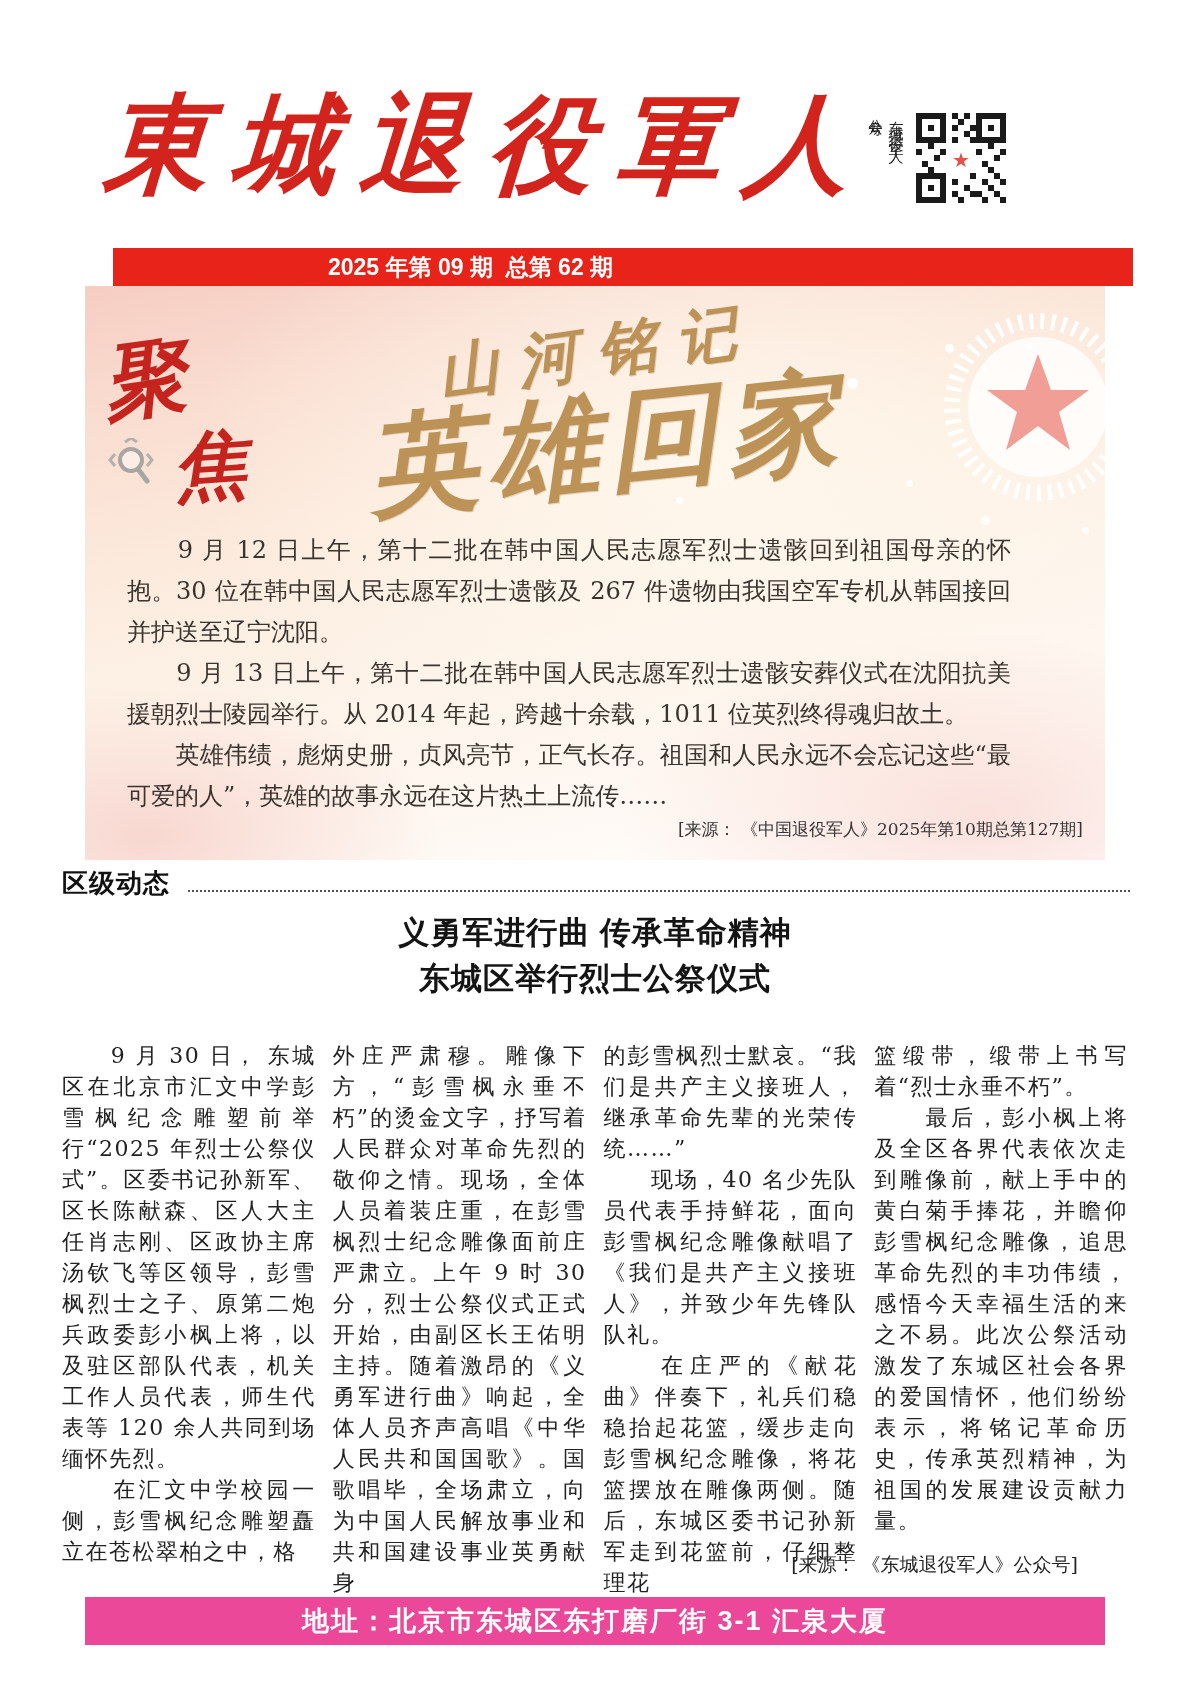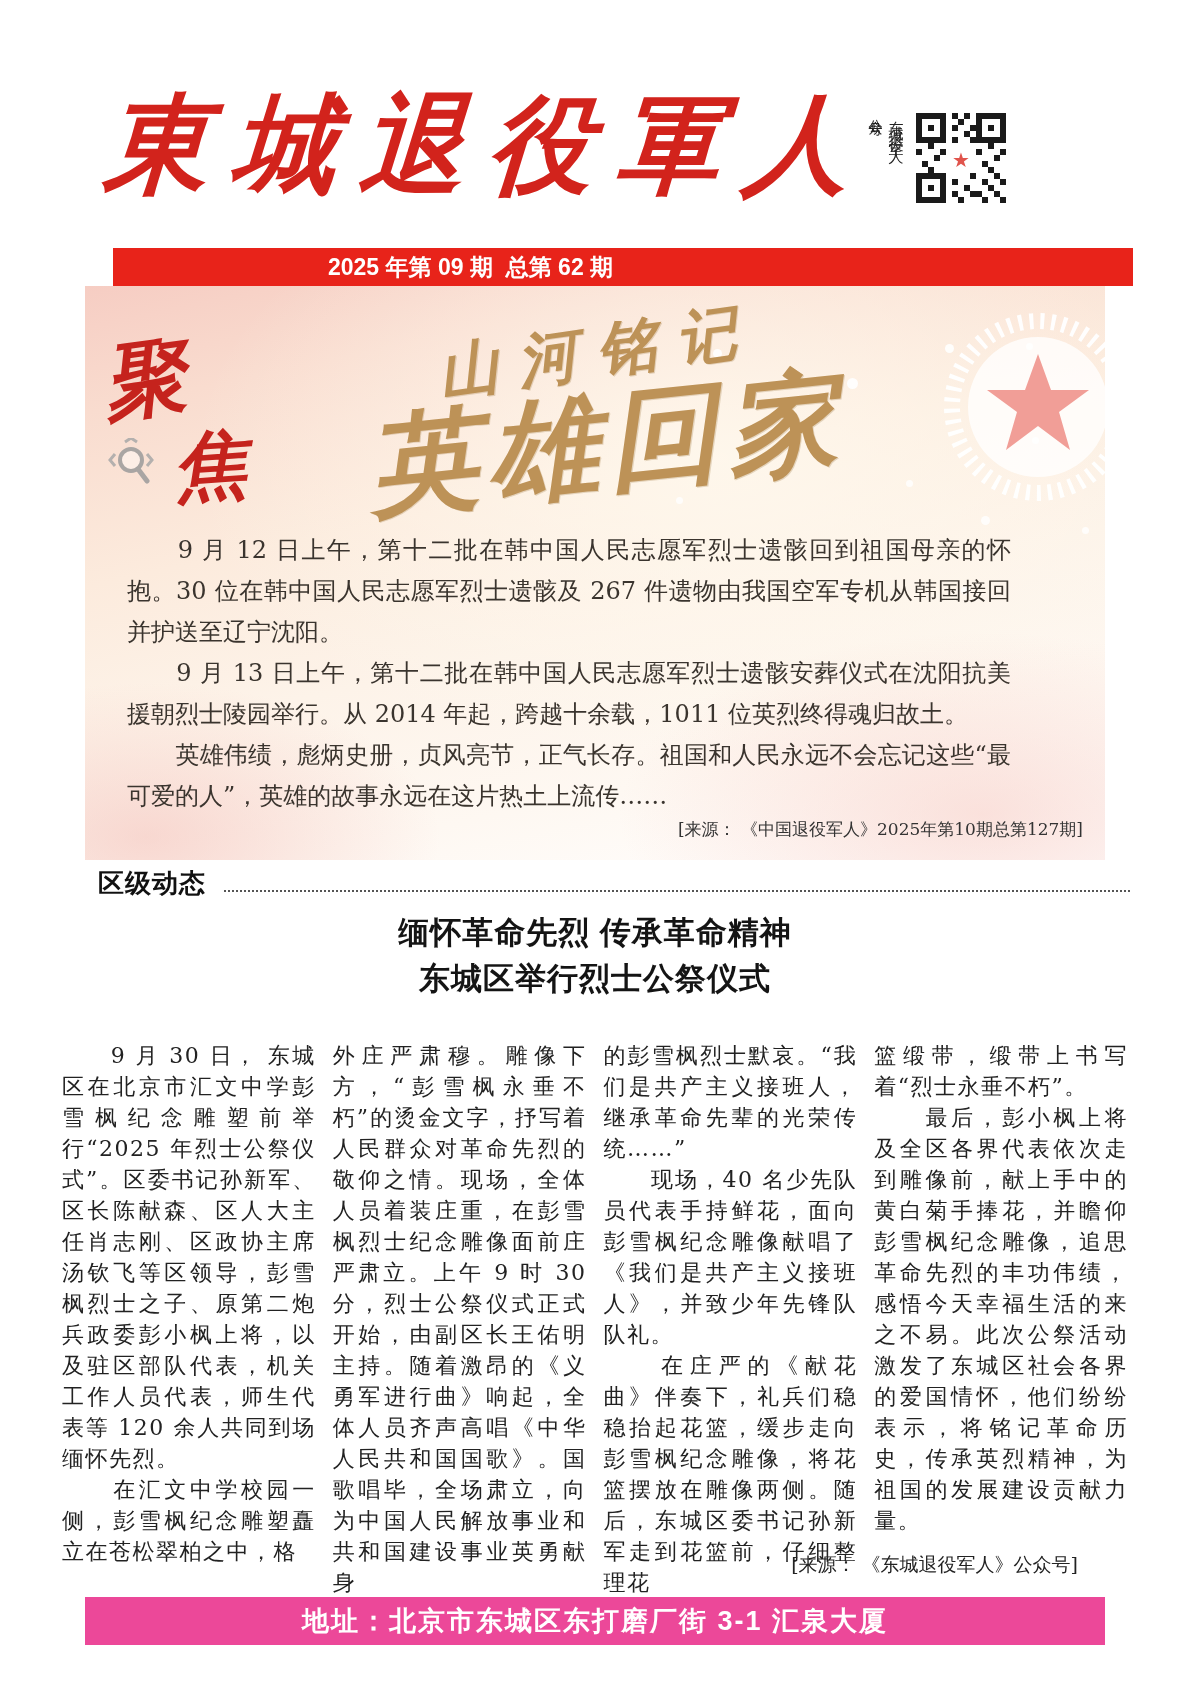--- a/index.html
+++ b/index.html
@@ -67,21 +67,21 @@
     position:absolute;left:42px;top:244px;width:884px;
     font-family:"DejaVu Serif",serif;font-size:24px;line-height:41px;color:#3a342e;
     text-align:justify;
   }
   .hero-source{
     position:absolute;right:22px;top:532px;font-family:"DejaVu Serif",serif;
     font-size:17px;color:#333;white-space:pre;
   }
   
   .section-row{position:absolute;top:866px;left:62px;width:1068px;display:flex;align-items:center;}
-  .section-label{font-size:26px;font-weight:bold;color:#111;letter-spacing:1px;flex:0 0 auto;margin-left:36px;}
+  .section-label{font-size:26px;font-weight:bold;color:#111;letter-spacing:1px;flex:0 0 auto;}
   .section-dots{flex:1 1 auto;border-bottom:2px dotted #555;margin-left:18px;height:14px;}
   .article-title{
     position:absolute;top:910px;left:0;width:1190px;text-align:center;
     font-size:31px;font-weight:900;color:#141414;line-height:46px;letter-spacing:1px;
   }
   .columns{
     position:absolute;top:1040px;left:62px;width:1066px;display:flex;gap:17px;
   }
   .col{
     flex:1 1 0;font-family:"DejaVu Serif",serif;font-size:22px;line-height:31px;
@@ -193,21 +193,21 @@
 　　英雄伟绩，彪炳史册，贞风亮节，正气长存。祖国和人民永远不会忘记这些“最可爱的人”，英雄的故事永远在这片热土上流传……</div>
   <div class="hero-source">[来源： 《中国退役军人》2025年第10期总第127期]</div>
 </div>
 
 <div class="section-row">
   <span class="section-label">区级动态</span>
   <span class="section-dots"></span>
 </div>
 
 <div class="article-title">
-  <div>缅怀革命先烈 传承革命精神</div>
+  <div>义勇军进行曲 传承革命精神</div>
   <div>东城区举行烈士公祭仪式</div>
 </div>
 
 <div class="columns">
   <div class="col pre">　　9 月 30 日， 东城区在北京市汇文中学彭雪枫纪念雕塑前举行“2025 年烈士公祭仪式”。区委书记孙新军、区长陈献森、区人大主任肖志刚、区政协主席汤钦飞等区领导，彭雪枫烈士之子、原第二炮兵政委彭小枫上将，以及驻区部队代表，机关工作人员代表，师生代表等 120 余人共同到场缅怀先烈。
 　　在汇文中学校园一侧，彭雪枫纪念雕塑矗立在苍松翠柏之中，格</div>
   <div class="col pre">外庄严肃穆。雕像下方，“彭雪枫永垂不朽”的烫金文字，抒写着人民群众对革命先烈的敬仰之情。现场，全体人员着装庄重，在彭雪枫烈士纪念雕像面前庄严肃立。上午 9 时 30 分，烈士公祭仪式正式开始，由副区长王佑明主持。随着激昂的《义勇军进行曲》响起，全体人员齐声高唱《中华人民共和国国歌》。国歌唱毕，全场肃立，向为中国人民解放事业和共和国建设事业英勇献身</div>
   <div class="col pre">的彭雪枫烈士默哀。“我们是共产主义接班人，继承革命先辈的光荣传统……”
 　　现场，40 名少先队员代表手持鲜花，面向彭雪枫纪念雕像献唱了《我们是共产主义接班人》，并致少年先锋队队礼。
 　　在庄严的《献花曲》伴奏下，礼兵们稳稳抬起花篮，缓步走向彭雪枫纪念雕像，将花篮摆放在雕像两侧。随后，东城区委书记孙新军走到花篮前，仔细整理花</div>

